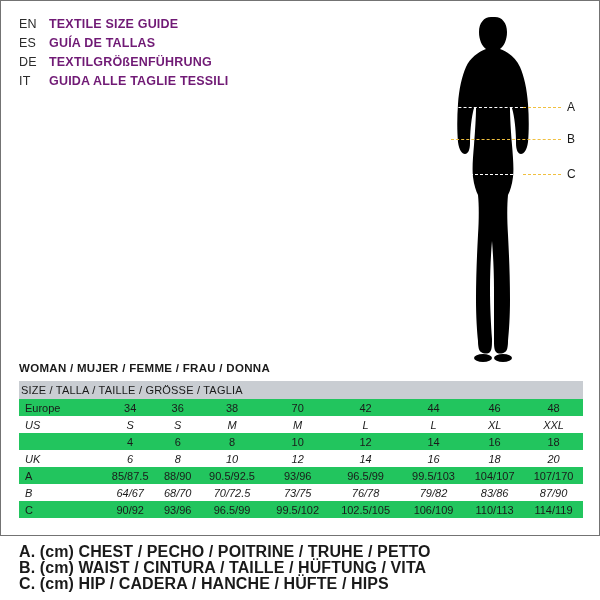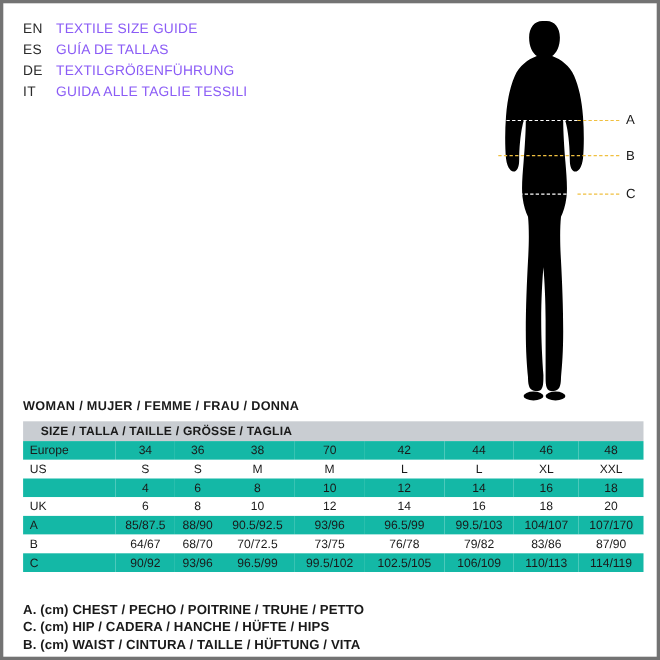--- a/index.html
+++ b/index.html
@@ -10,23 +10,23 @@
     width: 600px;
     height: 600px;
     background: #ffffff;
     font-family: "Liberation Sans", sans-serif;
     color: #1a1a1a;
     overflow: hidden;
   }
   .page {
     position: relative;
     width: 600px;
-    height: 600px;
+    height: 536px;
     box-sizing: border-box;
-    border: 3px solid #737373;
+    border: 1px solid #737373;
   }
 
   
   .lang-block {
     position: absolute;
     left: 18px;
     top: 16px;
     width: 300px;
   }
   .lang-row {
@@ -35,22 +35,23 @@
     height: 19px;
     font-size: 12.5px;
     letter-spacing: 0.2px;
   }
   .lang-code {
     width: 30px;
     flex: 0 0 30px;
     color: #2b2b2b;
   }
   .lang-text {
-    color: #8b5cf6;
+    color: #701a75;
     white-space: nowrap;
+    font-weight: bold;
   }
 
   
   .figure-wrap {
     position: absolute;
     left: 400px;
     top: 8px;
     width: 190px;
     height: 360px;
   }
@@ -107,39 +108,40 @@
     vertical-align: middle;
     white-space: nowrap;
   }
   table.size-table td.rowlabel {
     text-align: left;
     padding-left: 6px;
     width: 78px;
   }
   tr.head td {
     background: #c9cdd2;
-    font-weight: bold;
+    font-weight: normal;
     height: 18px;
     text-align: left;
-    padding-left: 16px;
+    padding-left: 2px;
     letter-spacing: 0.2px;
   }
   tr.shade td {
-    background: #14b8a6;
+    background: #22c55e;
   }
   tr.plain td {
     background: #ffffff;
+    font-style: italic;
   }
 
   
   .notes {
     position: absolute;
     left: 18px;
     top: 543px;
-    font-size: 12px;
+    font-size: 16px;
     font-weight: bold;
     color: #1a1a1a;
     letter-spacing: 0.1px;
   }
   .notes div {
     height: 16px;
     line-height: 16px;
   }
 </style>
 </head>
@@ -312,17 +314,17 @@
         <td>106/109</td>
         <td>110/113</td>
         <td>114/119</td>
       </tr>
     </tbody>
       </table>
   </div>
 
   <div class="notes">
     <div>A. (cm) CHEST / PECHO / POITRINE / TRUHE / PETTO</div>
+    <div>B. (cm) WAIST / CINTURA / TAILLE / HÜFTUNG / VITA</div>
     <div>C. (cm) HIP / CADERA / HANCHE / HÜFTE / HIPS</div>
-    <div>B. (cm) WAIST / CINTURA / TAILLE / HÜFTUNG / VITA</div>
   </div>
 
 </div>
 
 </body></html>

